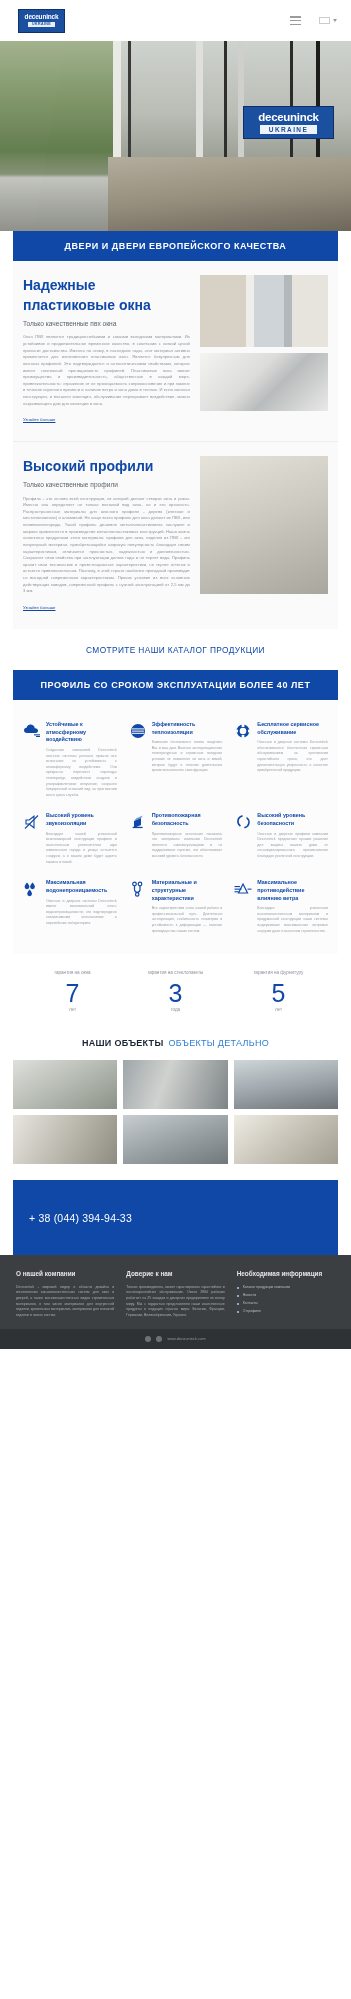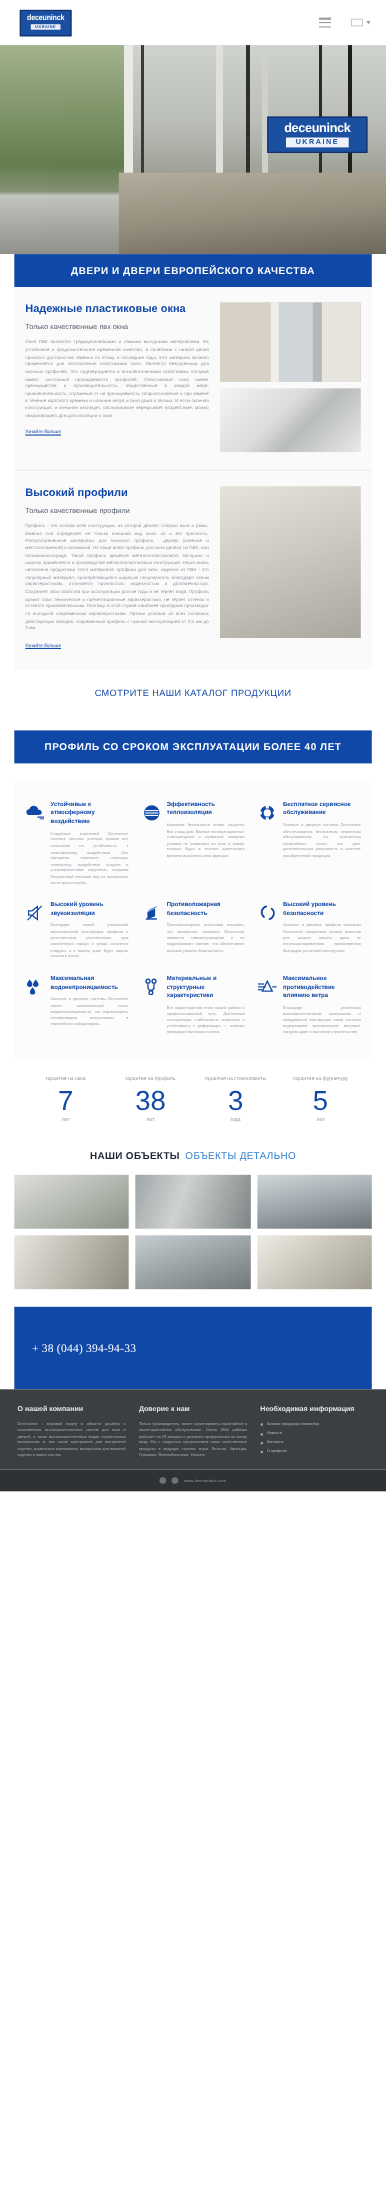--- a/index.html
+++ b/index.html
@@ -93,36 +93,36 @@
   .banner {
     background: #1048a8;
     color: #ffffff;
     text-align: center;
     font-size: 9px;
     font-weight: bold;
     letter-spacing: .55px;
     padding: 10px 6px;
     margin: 0 13px;
   }
-  .banner.wide { margin: 15px 13px; }
+  .banner.wide { margin: 1px 13px; }
 
   
   .section { padding: 0 13px; }
   .card {
     background: #fafafa;
     display: flex;
     padding: 14px 10px 16px 10px;
     gap: 10px;
   }
   .card.sep { border-top: 1px solid #ededed; }
   .col-text { flex: 1 1 52%; min-width: 0; }
   .col-media { flex: 0 0 42%; display: flex; flex-direction: column; gap: 6px; }
   .h-title {
     color: #1048a8;
-    font-size: 10px;
+    font-size: 14px;
     font-weight: bold;
     line-height: 1.45;
     margin-bottom: 3px;
     text-align: justify;
   }
   .h-sub {
     color: #5a6270;
     font-size: 6.6px;
     line-height: 1.5;
     margin-bottom: 6px;
@@ -236,21 +236,21 @@
   .t6 { background: linear-gradient(140deg,#efece4 0%, #cbc7bc 45%, #a29d90 100%); }
 
   
   .consult {
     background: #1048a8;
     margin: 0 13px;
     display: flex;
     padding: 22px 16px 26px 16px;
     gap: 12px;
   }
-  .consult-left { flex: 1 1 48%; padding-top: 6px; font-family: Liberation Serif, serif; }
+  .consult-left { flex: 1 1 48%; padding-top: 6px; }
   .phone {
     color: #ffffff;
     font-size: 10.5px;
     line-height: 2.0;
     letter-spacing: .2px;
     white-space: nowrap;
   }
   .consult-right { flex: 1 1 52%; }
   .consult-title {
     color: #ffffff;
@@ -527,25 +527,20 @@
 
 </div>
 
 <div class="stats">
   <div class="stat">
     <div class="stat-label">гарантия на окна</div>
     <div class="stat-num">7</div>
     <div class="stat-unit">лет</div>
   </div>
   <div class="stat">
-    <div class="stat-label">гарантия на профиль</div>
-    <div class="stat-num">38</div>
-    <div class="stat-unit">лет</div>
-  </div>
-  <div class="stat">
     <div class="stat-label">гарантия на стеклопакеты</div>
     <div class="stat-num">3</div>
     <div class="stat-unit">года</div>
   </div>
   <div class="stat">
     <div class="stat-label">гарантия на фурнитуру</div>
     <div class="stat-num">5</div>
     <div class="stat-unit">лет</div>
   </div>
 </div>

